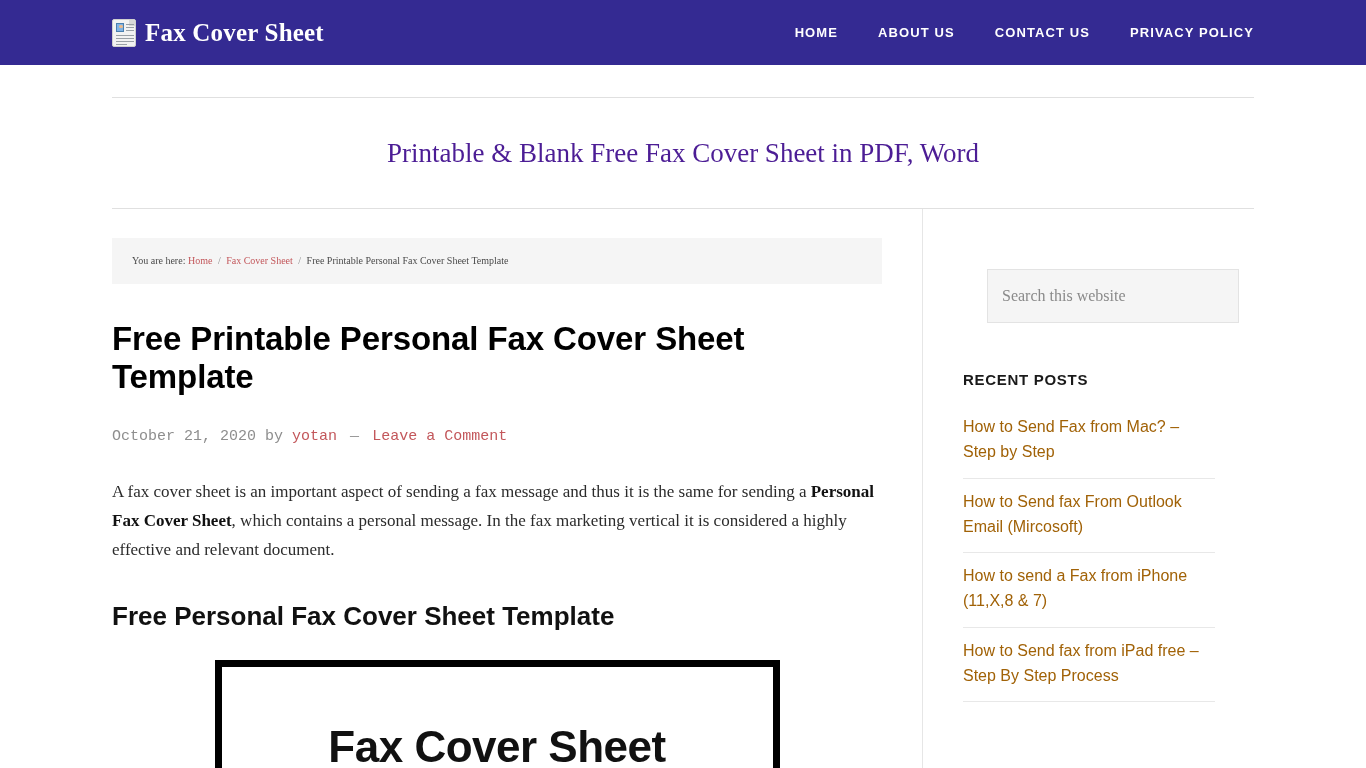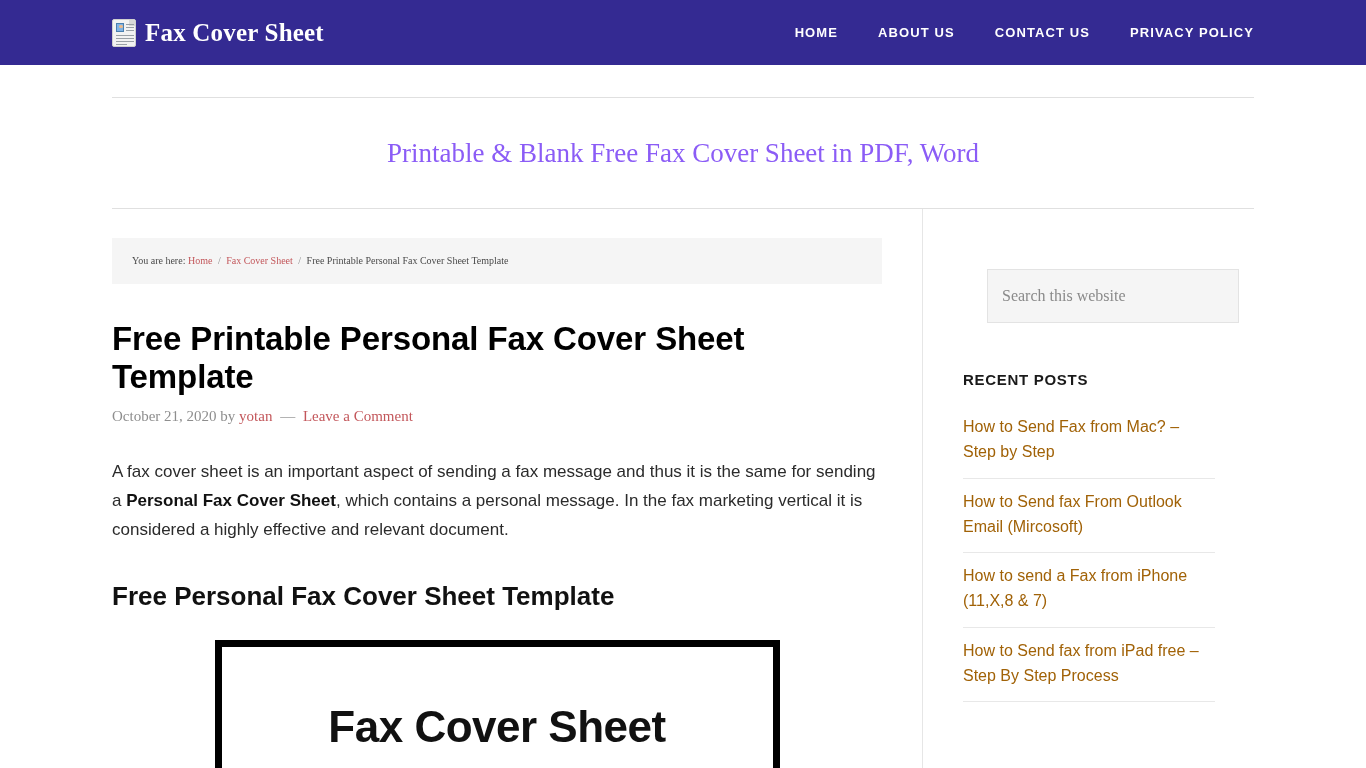--- a/index.html
+++ b/index.html
@@ -120,21 +120,21 @@
     border-bottom: 1px solid #e0e0e0;
     margin-top: 32px;
     height: 112px;
     display: flex;
     align-items: center;
     justify-content: center;
   }
   .tagline {
     font-family: "Liberation Serif", serif;
     font-size: 27px;
-    color: #8b5cf6;
+    color: #4c1d95;
     font-weight: 400;
     text-align: center;
     line-height: 1.2;
   }
 
   
   .site-inner {
     width: 1142px;
     margin: 0 auto;
     display: flex;
@@ -173,34 +173,34 @@
   .entry-title {
     font-family: "Liberation Sans Narrow", "Liberation Sans", sans-serif;
     font-size: 33px;
     font-weight: 700;
     color: #000000;
     margin: 36px 0 0 0;
     line-height: 1.15;
     letter-spacing: -0.1px;
   }
   .entry-meta {
-    font-family: Liberation Serif, serif;
+    font-family: Liberation Mono, monospace;
     font-size: 15px;
     color: #8e8e8e;
-    margin-top: 12px;
+    margin-top: 32px;
   }
   .entry-meta a {
     color: #c3575b;
     text-decoration: none;
     cursor: pointer;
   }
   .entry-meta .dash { padding: 0 4px; color: #9a9a9a; }
 
   .entry-body p {
-    font-family: Liberation Sans, sans-serif;
+    font-family: Liberation Serif, serif;
     font-size: 17px;
     color: #2b2b2b;
     line-height: 1.72;
     margin: 32px 0 0 0;
   }
   .entry-body p b { font-weight: 700; color: #111; }
 
   .entry-h2 {
     font-family: "Liberation Sans Narrow", "Liberation Sans", sans-serif;
     font-size: 26px;

